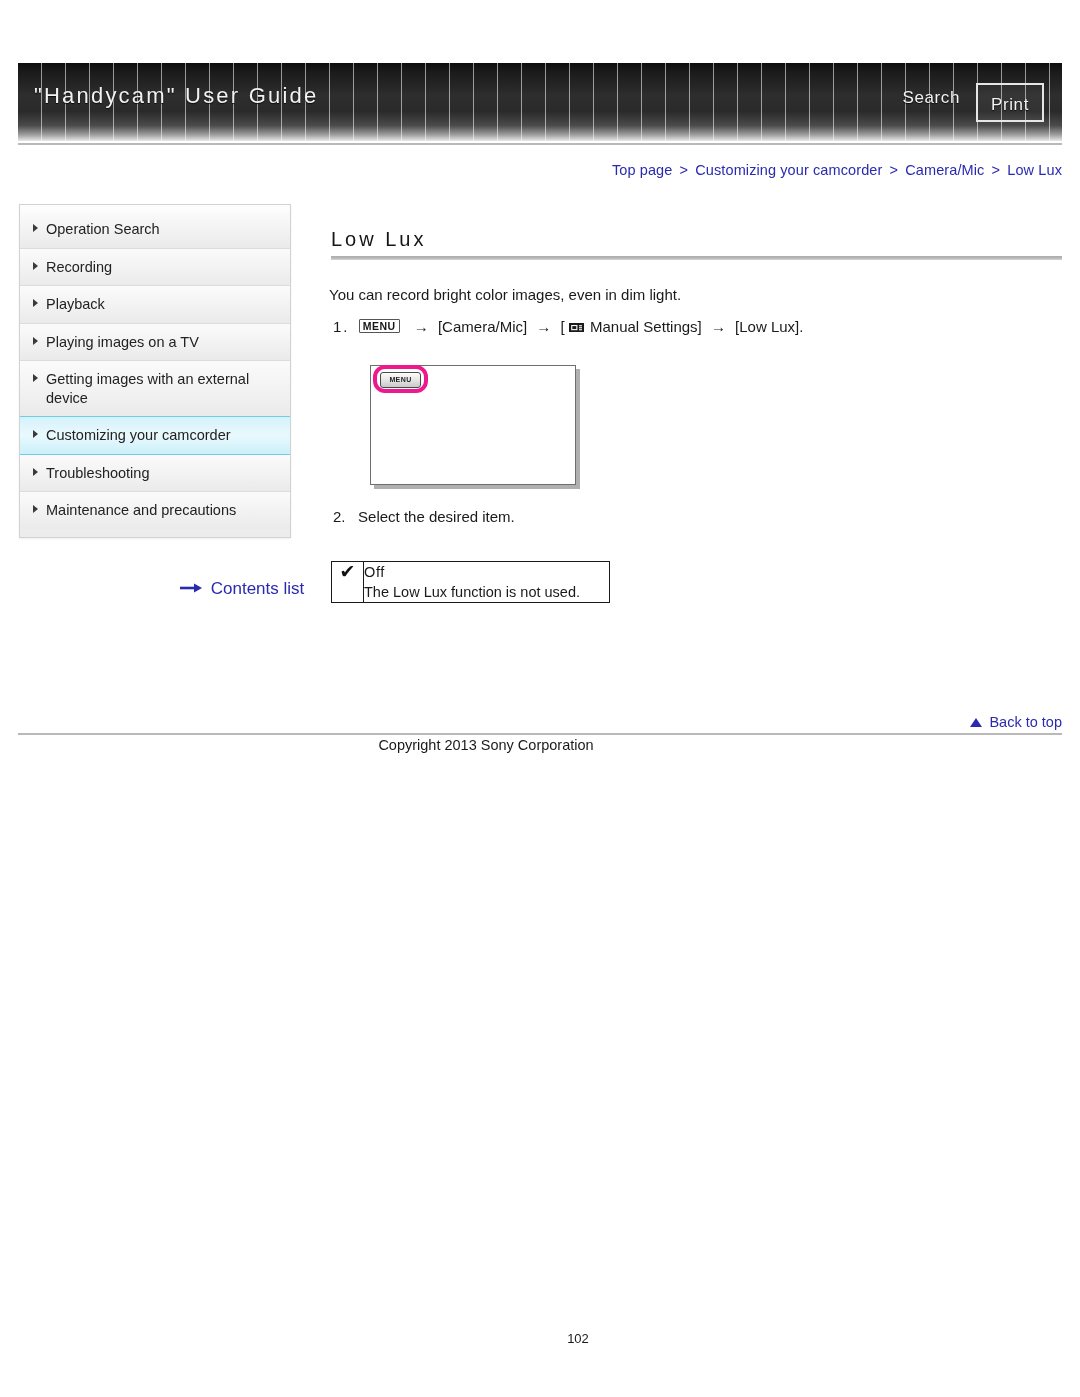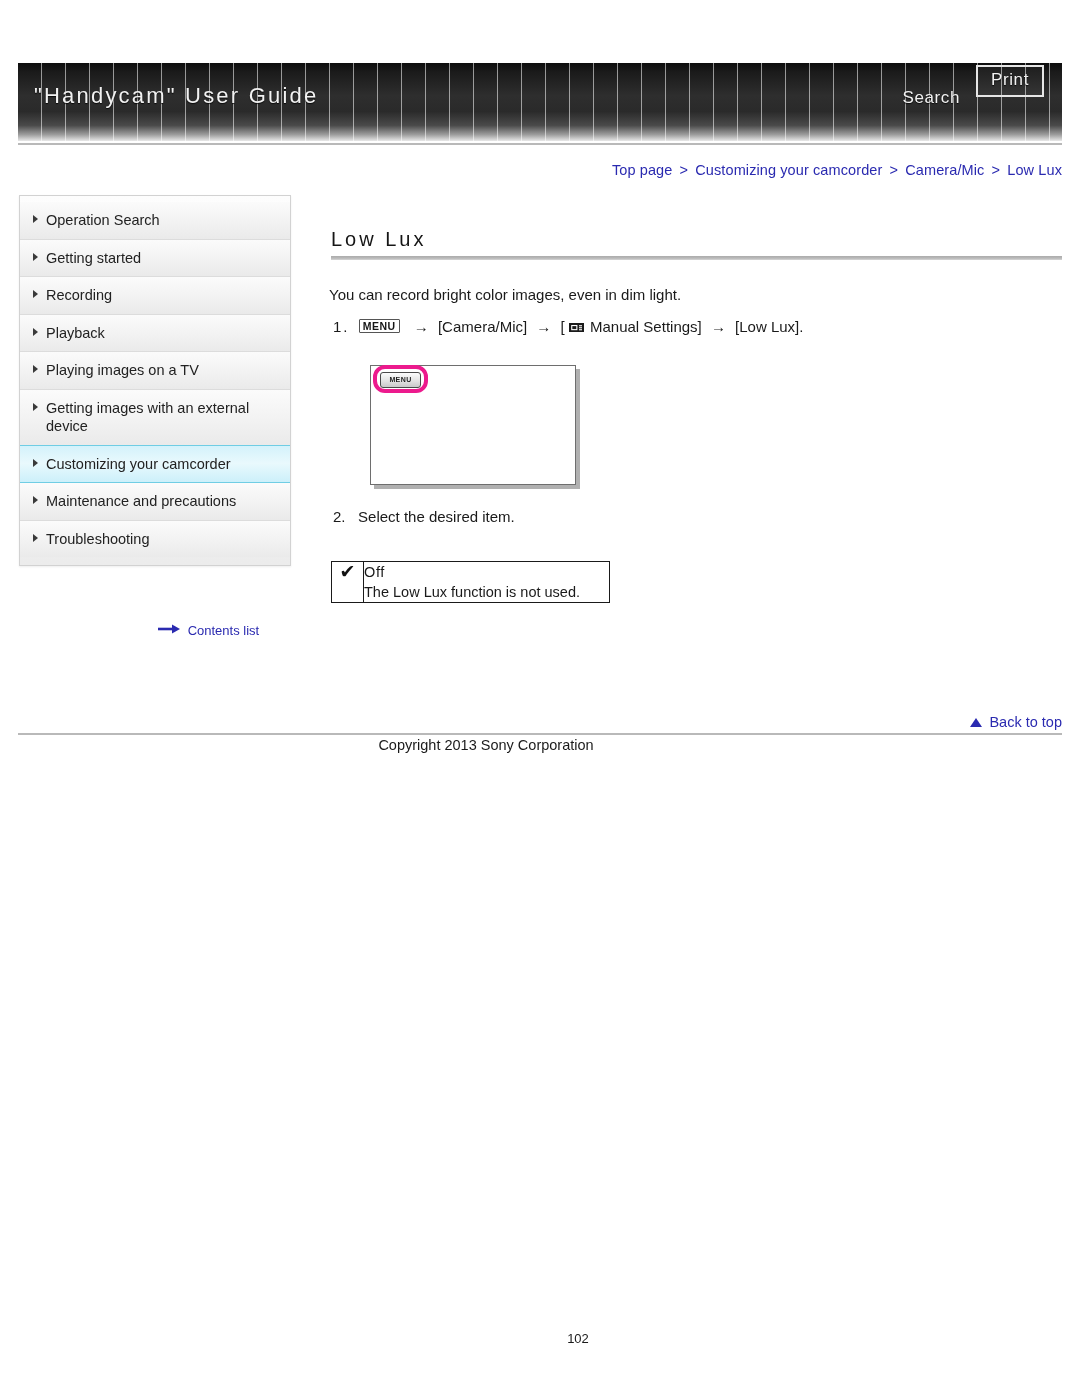--- a/index.html
+++ b/index.html
@@ -52,25 +52,25 @@
     position: absolute;
     right: 102px; top: 25px;
     color: #f2f2f2;
     font-size: 17px;
     letter-spacing: .6px;
     cursor: pointer;
     text-shadow: 0 1px 1px rgba(0,0,0,.8);
   }
   #print-button {
     position: absolute;
-    right: 18px; top: 2px;
+    right: 18px; top: 20px;
     color: #f2f2f2;
     font-size: 17px;
     letter-spacing: .6px;
-    padding: 3px 13px 5px 13px;
+    padding: 10px 13px 5px 13px;
     border: 2px solid #e6e6e6;
     background: rgba(255,255,255,.04);
     cursor: pointer;
     text-shadow: 0 1px 1px rgba(0,0,0,.8);
   }
   #header-rule {
     position: absolute;
     left: 18px; top: 143px;
     width: 1044px; height: 2px;
     background: #b9b9b9;
@@ -84,21 +84,21 @@
     color: #2a2ab0;
     white-space: nowrap;
     letter-spacing: .1px;
   }
   #breadcrumb .crumb { cursor: pointer; }
   #breadcrumb .sep { color: #2a2ab0; padding: 0 3px; }
 
   
   #sidebar {
     position: absolute;
-    left: 19px; top: 195px;
+    left: 19px; top: 204px;
     width: 272px;
     background: linear-gradient(to bottom, #fdfdfd 0%, #f3f3f3 50%, #ececec 100%);
     border: 1px solid #d2d2d2;
     border-radius: 0;
     padding: 6px 0 8px 0;
     box-shadow: 0 1px 2px rgba(0,0,0,.07);
   }
   .nav-item {
     position: relative;
     padding: 9px 10px 9px 26px;
@@ -119,26 +119,25 @@
     border-bottom: 4px solid transparent;
   }
   .nav-item.active {
     background: linear-gradient(to bottom, #d4f2fb 0%, #e9f9fd 48%, #ccf0fa 100%);
     border-top: 1px solid #6fcde4;
     border-bottom: 1px solid #6fcde4;
     margin-top: -1px;
   }
   #contents-list-link {
     position: absolute;
-    left: 158px; top: 578px;
-    font-size: 13px;
+    left: 180px; top: 578px;
+    font-size: 17px;
     color: #2a2ab0;
     cursor: pointer;
     white-space: nowrap;
-    margin-top: 44px;
   }
   #contents-list-link .arrow-ico {
     display: inline-block;
     vertical-align: 1px;
     margin-right: 4px;
   }
 
   #page-title {
     position: absolute;
     left: 331px; top: 228px;
@@ -328,49 +327,45 @@
   <span class="crumb">Low Lux</span>
 </div>
 
 <div id="sidebar">
   <div class="nav-item">
     <span class="bullet"></span>
     <span>Operation Search</span>
   </div>
   <div class="nav-item">
     <span class="bullet"></span>
-    <span>Getting started</span>
-  </div>
-  <div class="nav-item">
-    <span class="bullet"></span>
     <span>Recording</span>
   </div>
   <div class="nav-item">
     <span class="bullet"></span>
     <span>Playback</span>
   </div>
   <div class="nav-item">
     <span class="bullet"></span>
     <span>Playing images on a TV</span>
   </div>
   <div class="nav-item">
     <span class="bullet"></span>
     <span>Getting images with an external device</span>
   </div>
   <div class="nav-item active">
     <span class="bullet"></span>
     <span>Customizing your camcorder</span>
   </div>
   <div class="nav-item">
     <span class="bullet"></span>
+    <span>Troubleshooting</span>
+  </div>
+  <div class="nav-item">
+    <span class="bullet"></span>
     <span>Maintenance and precautions</span>
-  </div>
-  <div class="nav-item">
-    <span class="bullet"></span>
-    <span>Troubleshooting</span>
   </div>
 </div>
 
 <div id="contents-list-link">
   <span class="arrow-ico">
     <svg width="22" height="10" viewBox="0 0 22 10">
       <line x1="0" y1="5" x2="15" y2="5" stroke="#2a2ab0" stroke-width="2.6"></line>
       <polygon points="14,0.6 22,5 14,9.4" fill="#2a2ab0"></polygon>
     </svg>
   </span>

